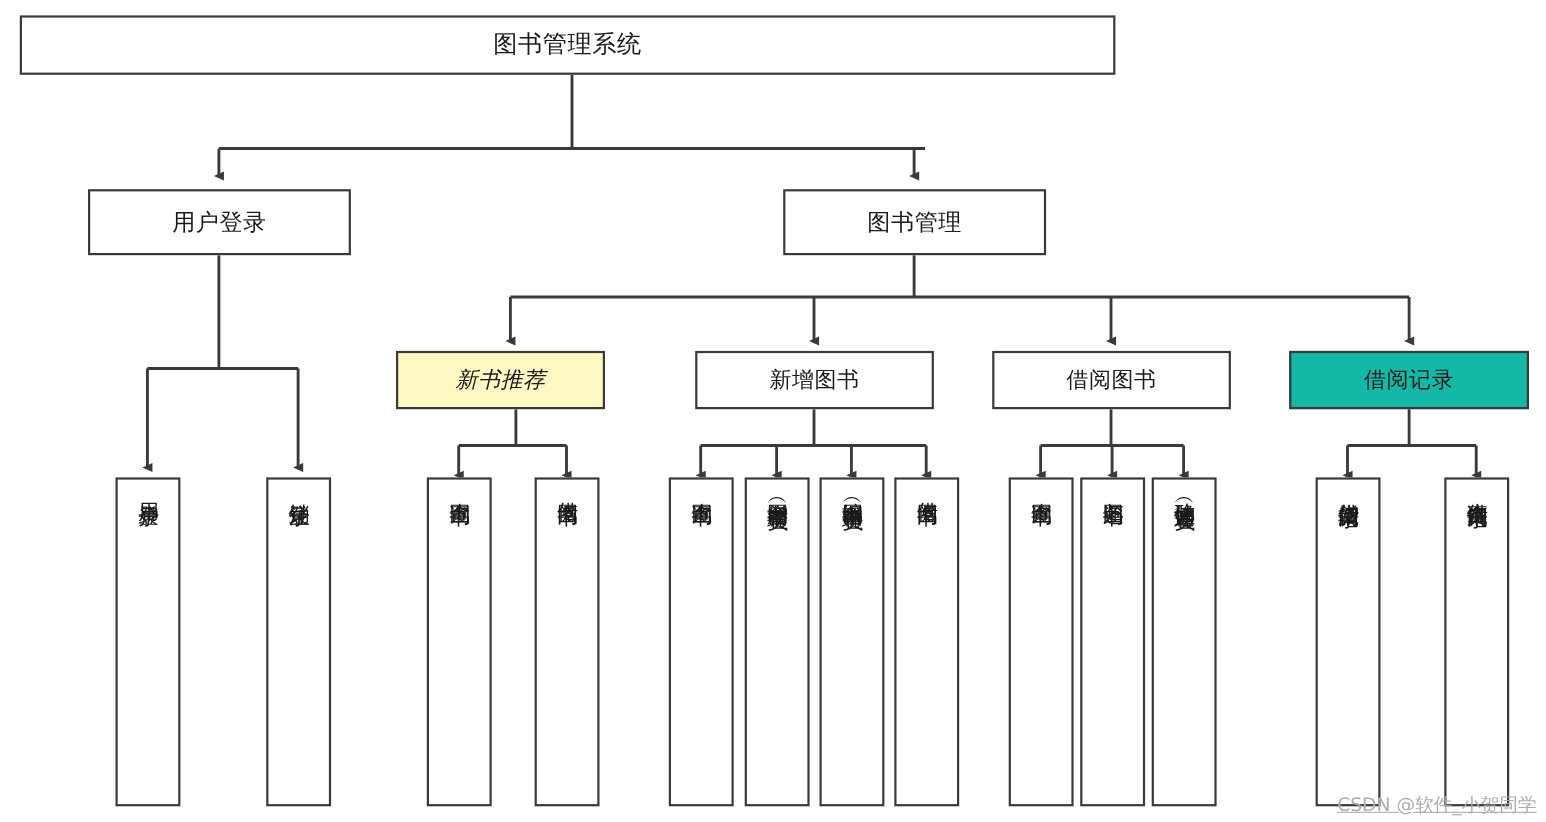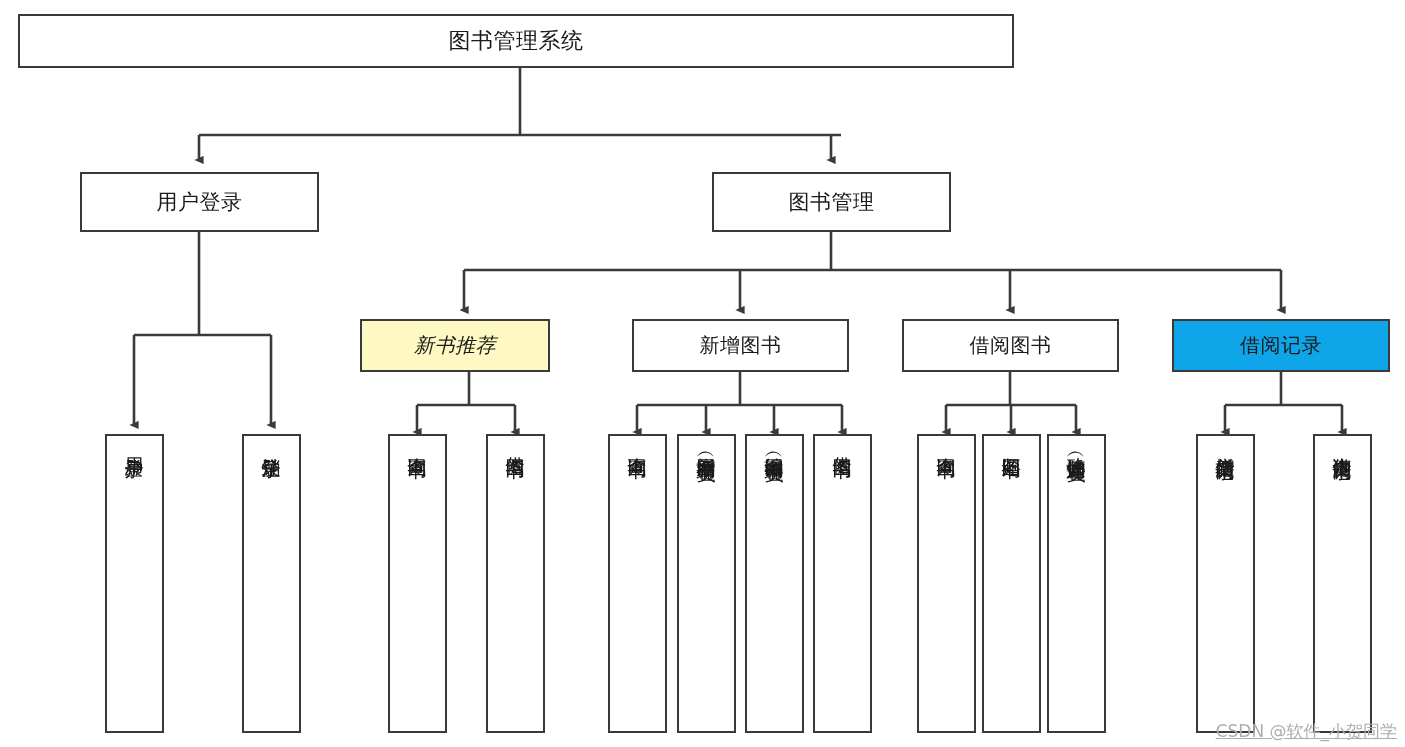--- a/index.html
+++ b/index.html
@@ -141,21 +141,21 @@
   </div>
 
   <div class="node lvl3" style="left: 632px; top: 319px; width: 217px; height: 53px; border-color: rgb(58, 58, 58); background: rgb(255, 255, 255);">
     <span class="node-label" style="color: rgb(26, 26, 26);">新增图书</span>
   </div>
 
   <div class="node lvl3" style="left: 902px; top: 319px; width: 217px; height: 53px; border-color: rgb(58, 58, 58); background: rgb(255, 255, 255);">
     <span class="node-label" style="color: rgb(26, 26, 26);">借阅图书</span>
   </div>
 
-  <div class="node lvl3" style="left: 1172px; top: 319px; width: 218px; height: 53px; border-color: rgb(58, 58, 58); background: #0ea5e9;">
+  <div class="node lvl3" style="left: 1172px; top: 319px; width: 218px; height: 53px; border-color: rgb(58, 58, 58); background: #14b8a6;">
     <span class="node-label" style="color: rgb(26, 26, 26);">借阅记录</span>
   </div>
 
   <div class="node leaf" style="left: 105px; top: 434px; width: 59px; height: 299px; border-color: rgb(58, 58, 58); background: rgb(255, 255, 255);">
     <span class="node-label" style="color: rgb(26, 26, 26);">用户登录</span>
   </div>
 
   <div class="node leaf" style="left: 242px; top: 434px; width: 59px; height: 299px; border-color: rgb(58, 58, 58); background: rgb(255, 255, 255);">
     <span class="node-label" style="color: rgb(26, 26, 26);">注销登录</span>
   </div>

